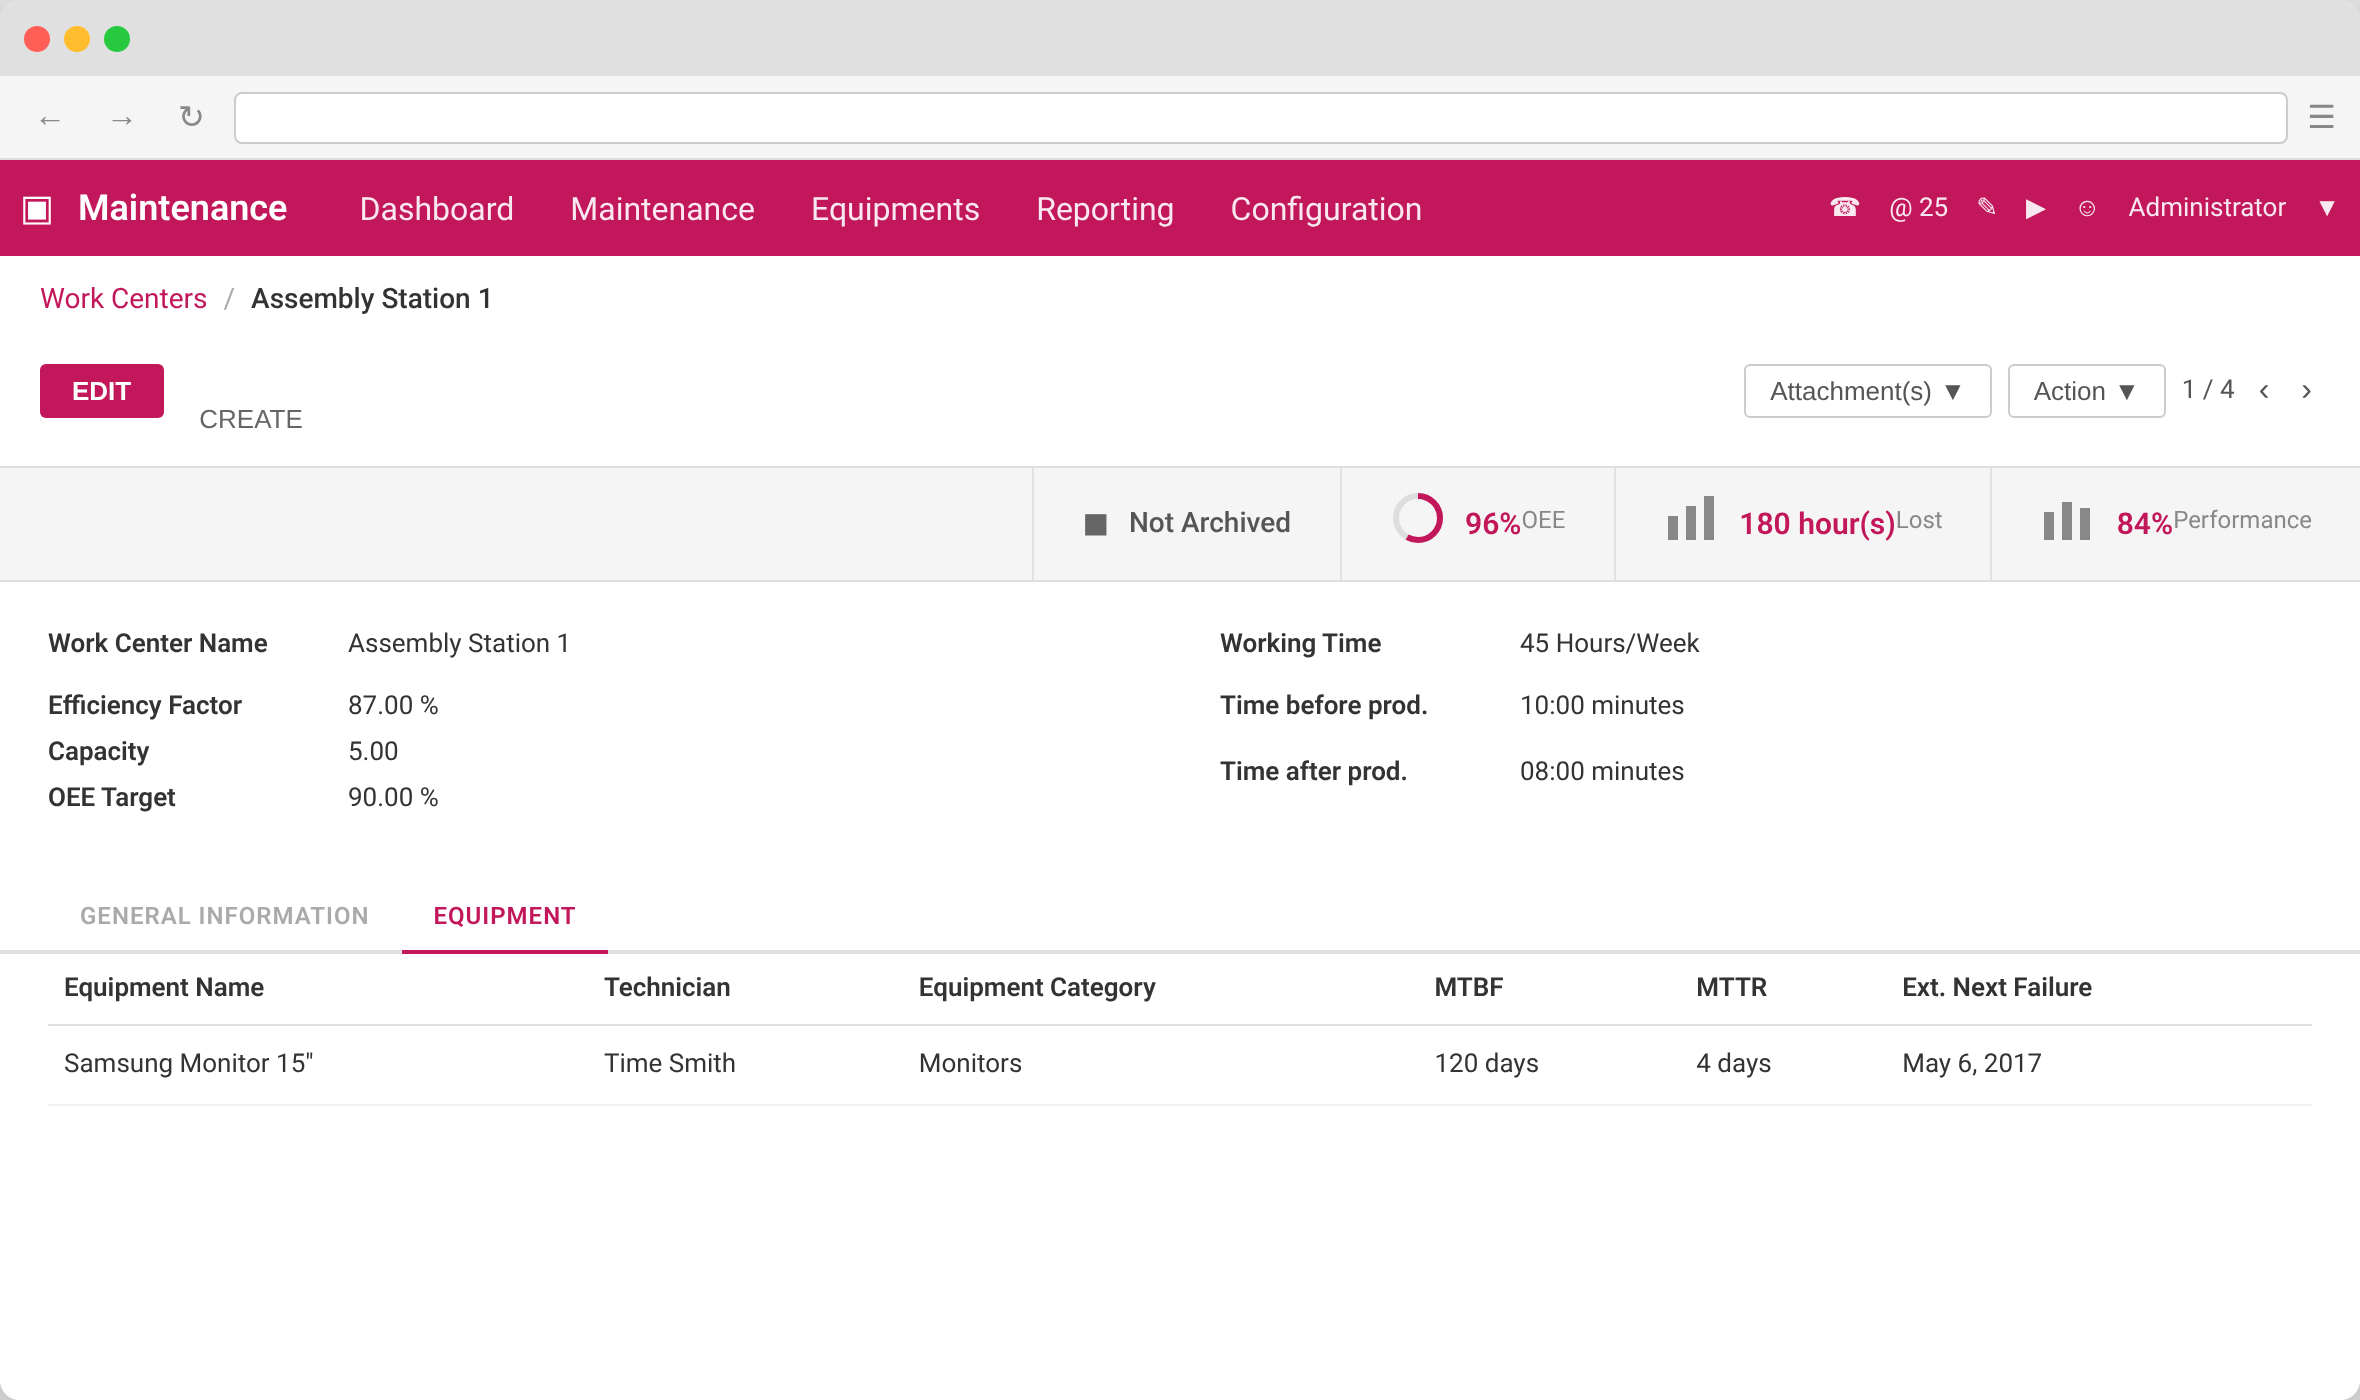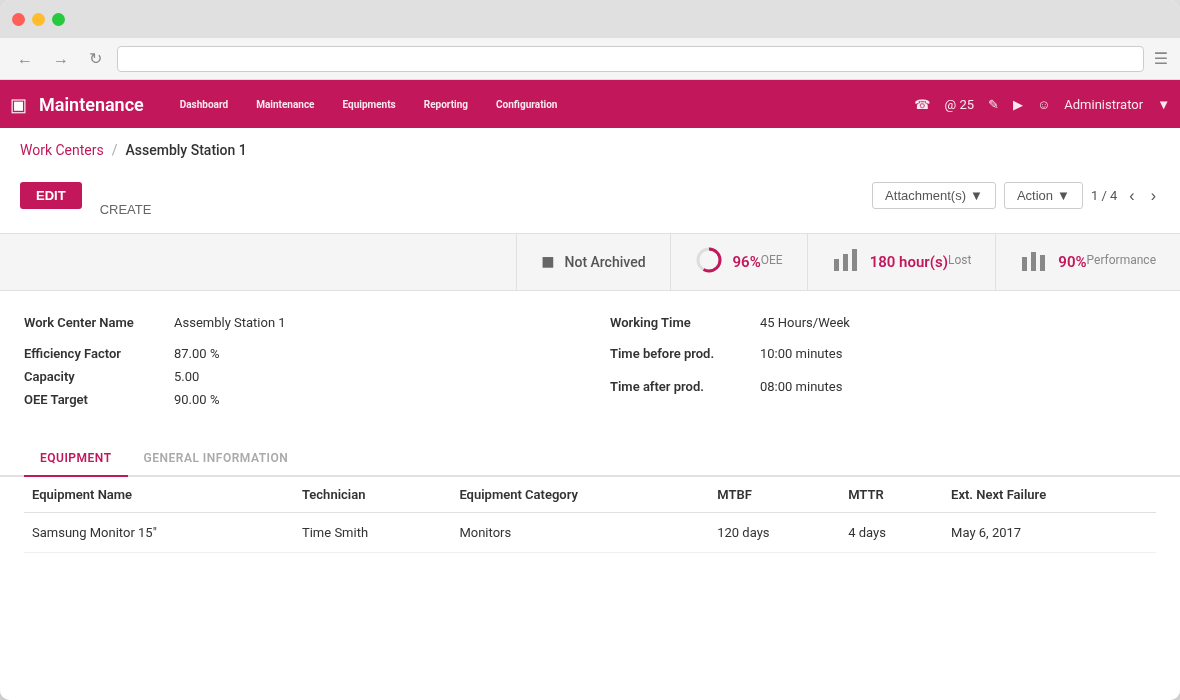--- a/index.html
+++ b/index.html
@@ -97,25 +97,24 @@
       font-weight: 600;
       margin-right: 24px;
     }
     .topnav-menu {
       display: flex;
       gap: 4px;
       flex: 1;
     }
     .topnav-item {
       color: rgba(255,255,255,0.9);
-      font-size: 10px;
+      font-size: 16px;
       padding: 8px 12px;
       cursor: pointer;
       border-radius: 3px;
-      font-weight: bold;
     }
     .topnav-right {
       display: flex;
       align-items: center;
       gap: 14px;
       color: rgba(255,255,255,0.9);
       font-size: 13px;
     }
     .topnav-right span { cursor: pointer; }
     .topnav-badge {
@@ -405,21 +404,21 @@
       </div>
       <div class="status-item">
         <span class="status-icon">
           <svg width="28" height="22" viewBox="0 0 28 22">
             <rect x="2" y="8" width="5" height="14" fill="#888"></rect>
             <rect x="11" y="3" width="5" height="19" fill="#888"></rect>
             <rect x="20" y="6" width="5" height="16" fill="#888"></rect>
           </svg>
         </span>
         <div class="status-text">
-          <span class="status-value">90%</span>
+          <span class="status-value">84%</span>
           <span class="status-label">Performance</span>
         </div>
       </div>
     </div>
 
     <div class="form-section">
       <div class="form-row">
         <div class="form-group">
           <span class="form-label">Work Center Name</span>
           <span class="form-value">Assembly Station 1</span>
@@ -451,22 +450,22 @@
           </div>
           <div class="form-group">
             <span class="form-label">Time after prod.</span>
             <span class="form-value">08:00 minutes</span>
           </div>
         </div>
       </div>
     </div>
 
     <div class="tabs">
+      <div class="tab">General Information</div>
       <div class="tab active">Equipment</div>
-      <div class="tab">General Information</div>
     </div>
 
     <div class="table-section">
       <table>
         <thead>
           <tr>
             <th>Equipment Name</th>
             <th>Technician</th>
             <th>Equipment Category</th>
             <th>MTBF</th>

